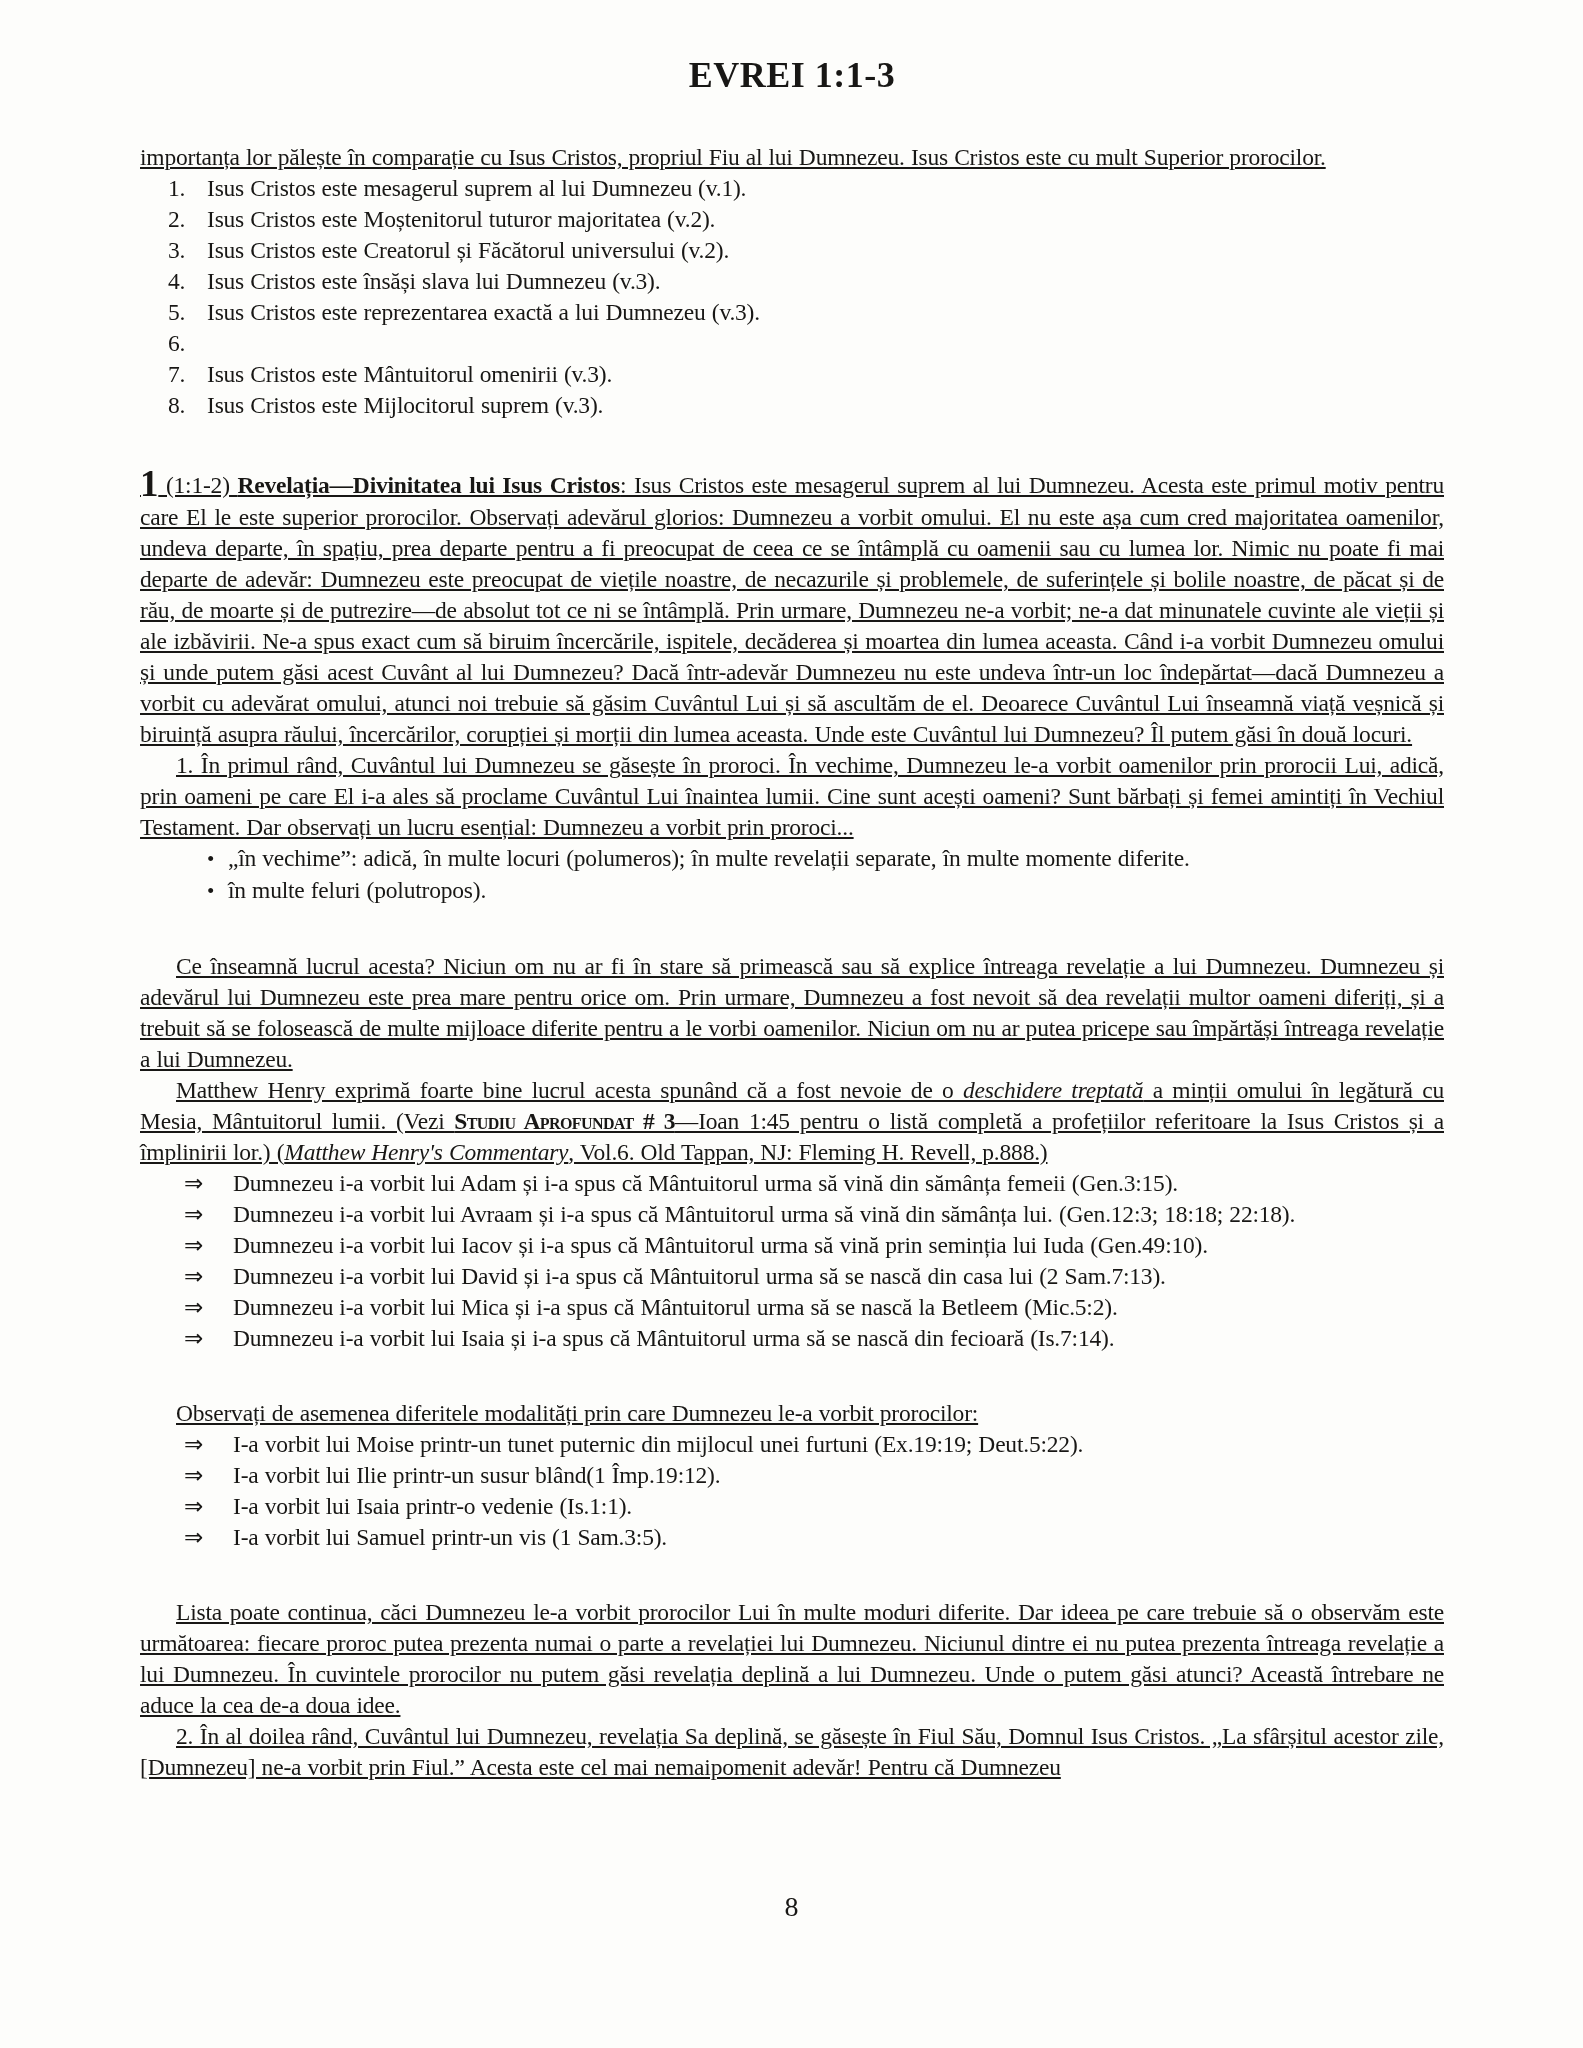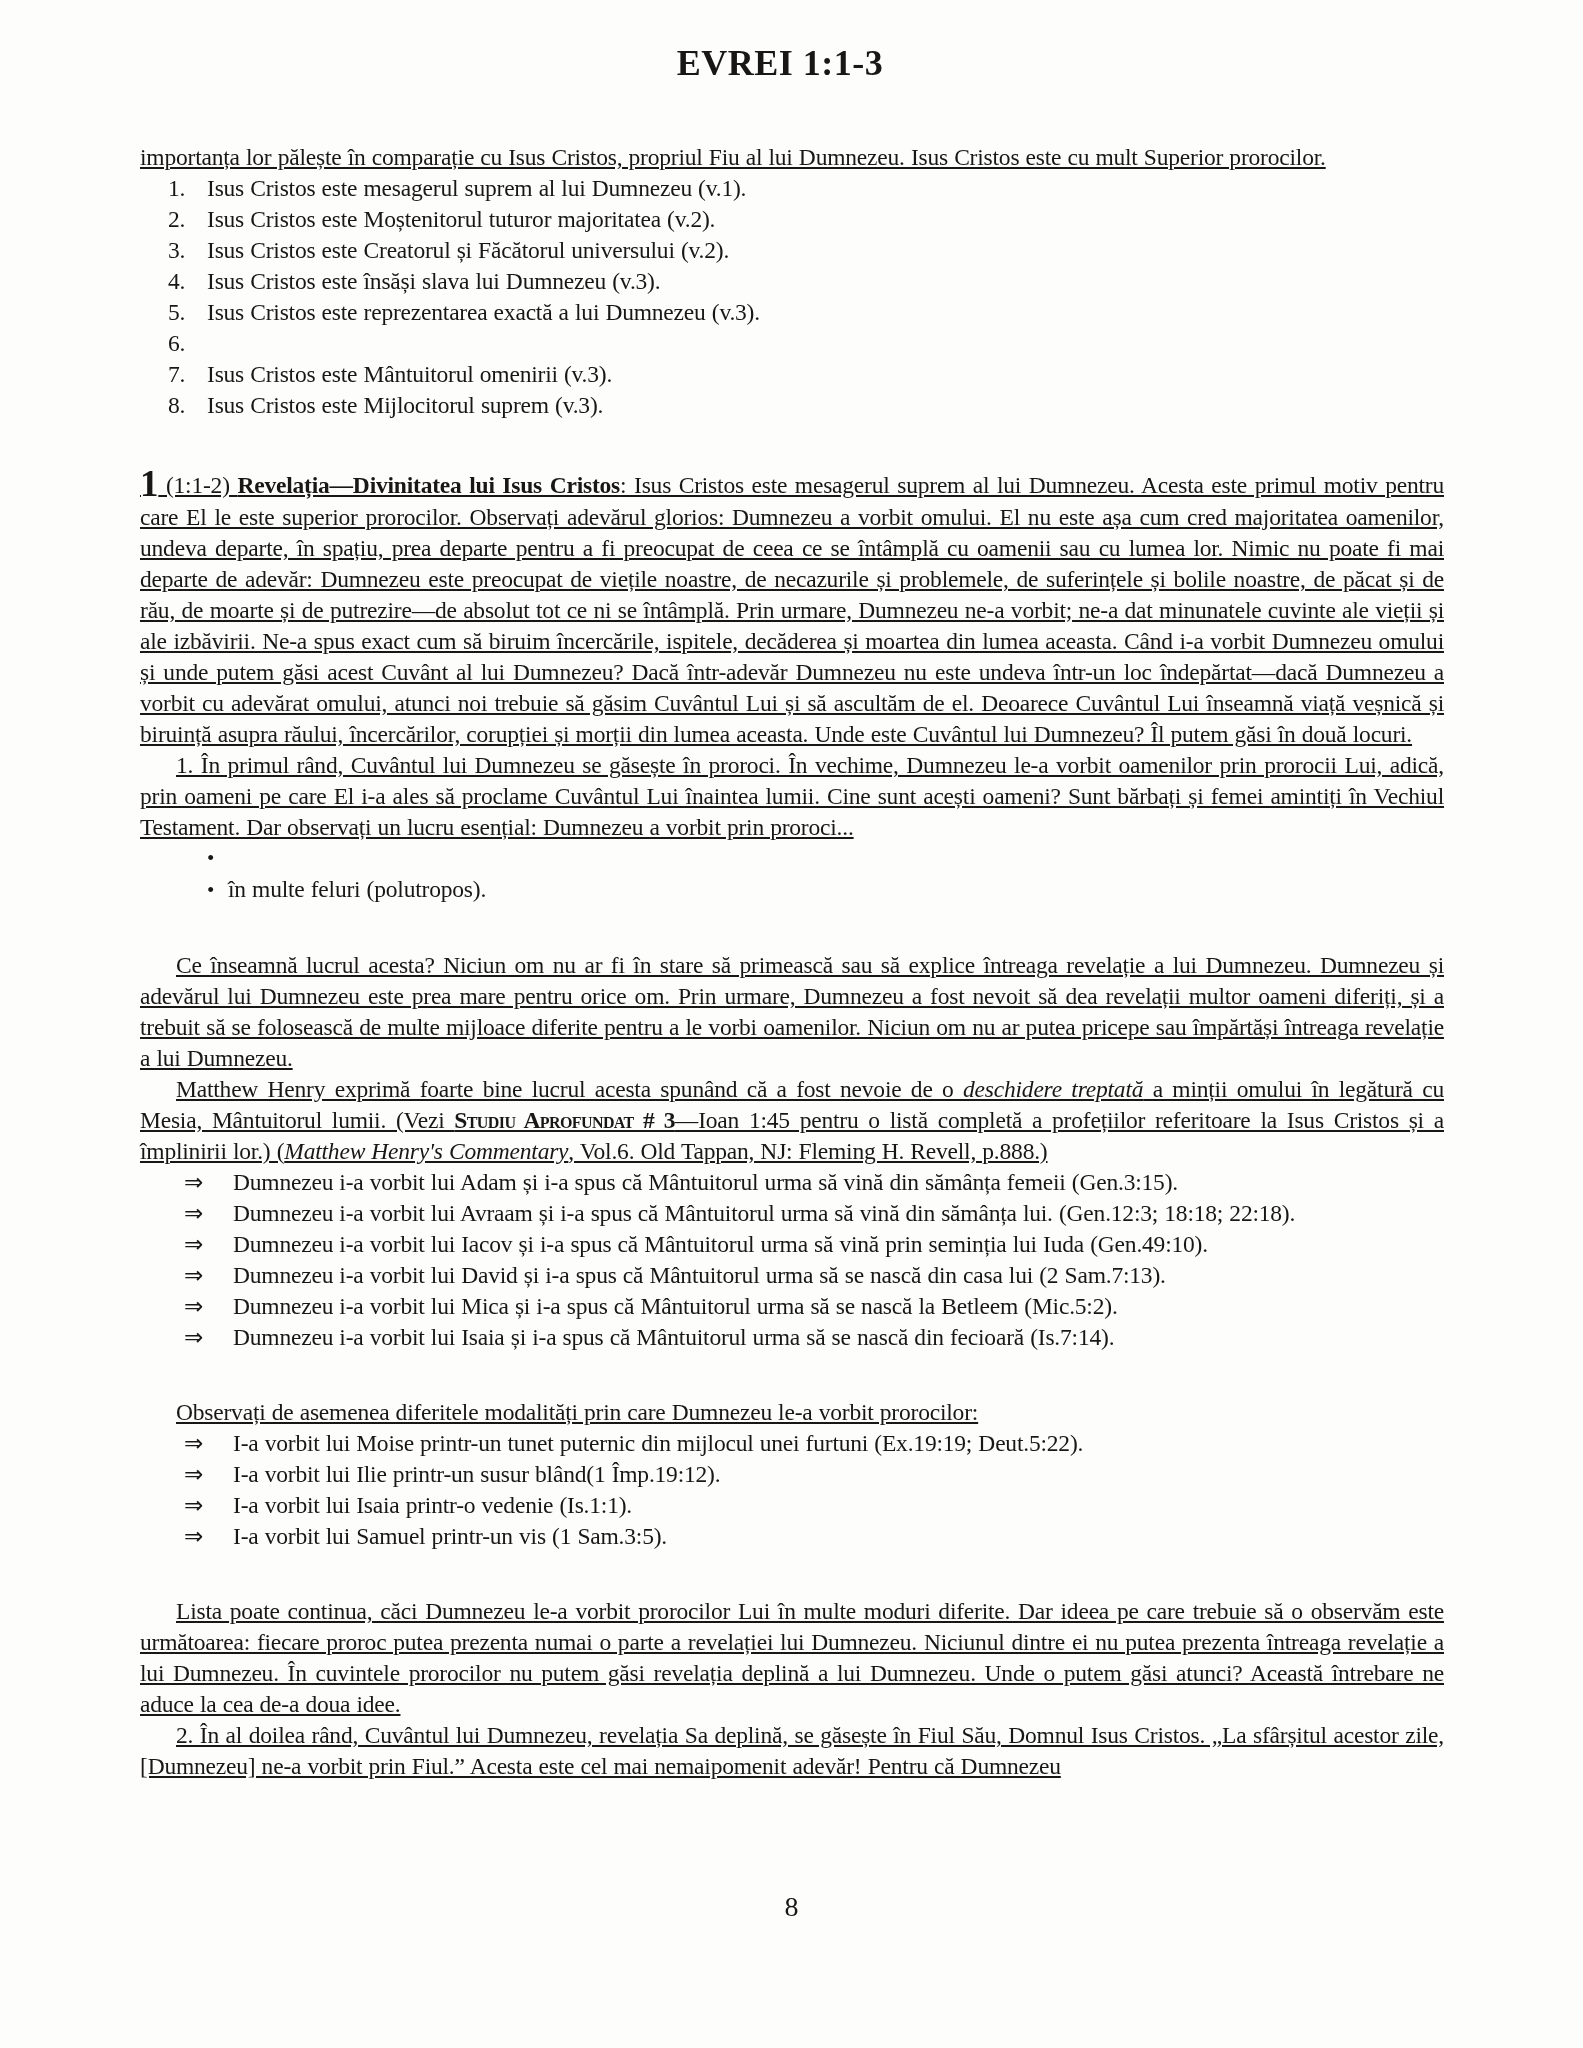--- a/index.html
+++ b/index.html
@@ -12,21 +12,21 @@
     background: #fdfdfb;
     color: #181715;
     font-family: "Liberation Serif", "DejaVu Serif", serif;
     overflow: hidden;
   }
   .title {
     position: absolute;
     top: 42px;
     left: 0;
     width: 1560px;
-    margin: 0;
+    margin: 12px;
     text-align: center;
     font-size: 36px;
     font-weight: 700;
     letter-spacing: 0.5px;
   }
   .content {
     position: absolute;
     left: 140px;
     top: 142px;
     width: 1304px;
@@ -119,20 +119,21 @@
       </div>
     </div>
 
     <p class="para gap"><span class="bignum">1</span><span> (1:1-2) </span><b>Revelația—Divinitatea lui Isus Cristos</b><span>: Isus Cristos este mesagerul suprem al lui Dumnezeu. Acesta este primul motiv pentru care El le este superior prorocilor. Observați adevărul glorios: Dumnezeu a vorbit omului. El nu este așa cum cred majoritatea oamenilor, undeva departe, în spațiu, prea departe pentru a fi preocupat de ceea ce se întâmplă cu oamenii sau cu lumea lor. Nimic nu poate fi mai departe de adevăr: Dumnezeu este preocupat de viețile noastre, de necazurile și problemele, de suferințele și bolile noastre, de păcat și de rău, de moarte și de putrezire—de absolut tot ce ni se întâmplă. Prin urmare, Dumnezeu ne-a vorbit; ne-a dat minunatele cuvinte ale vieții și ale izbăvirii. Ne-a spus exact cum să biruim încercările, ispitele, decăderea și moartea din lumea aceasta. Când i-a vorbit Dumnezeu omului și unde putem găsi acest Cuvânt al lui Dumnezeu? Dacă într-adevăr Dumnezeu nu este undeva într-un loc înde­părtat—dacă Dumnezeu a vorbit cu adevărat omului, atunci noi trebuie să găsim Cuvântul Lui și să ascultăm de el. Deoa­rece Cuvântul Lui înseamnă viață veșnică și biruință asupra răului, încercărilor, corupției și morții din lumea aceasta. Unde este Cuvântul lui Dumnezeu? Îl putem găsi în două locuri.</span></p>
 
     <p class="para indent">1. În primul rând, Cuvântul lui Dumnezeu se găsește în proroci. În vechime, Dumnezeu le-a vorbit oamenilor prin prorocii Lui, adică, prin oameni pe care El i-a ales să proclame Cuvântul Lui înaintea lumii. Cine sunt acești oameni? Sunt bărbați și femei amintiți în Vechiul Testament. Dar observați un lucru esențial: Dumnezeu a vorbit prin proroci...</p>
 
     <div class="bullets">
       <div class="row">
         <span class="bul">•</span>
+        <span>„în vechime”: adică, în multe locuri (polumeros); în multe revelații separate, în multe momente diferite.</span>
       </div>
       <div class="row">
         <span class="bul">•</span>
         <span>în multe feluri (polutropos).</span>
       </div>
     </div>
 
     <p class="para indent gap">Ce înseamnă lucrul acesta? Niciun om nu ar fi în stare să primească sau să explice întreaga revelație a lui Dumnezeu. Dumnezeu și adevărul lui Dumnezeu este prea mare pentru orice om. Prin urmare, Dumnezeu a fost nevoit să dea reve­lații multor oameni diferiți, și a trebuit să se folosească de multe mijloace diferite pentru a le vorbi oamenilor. Niciun om nu ar putea pricepe sau împărtăși întreaga revelație a lui Dumnezeu.</p>
 
     <p class="para indent"><span>Matthew Henry exprimă foarte bine lucrul acesta spunând că a fost nevoie de o </span><i>deschidere treptată</i><span> a minții omului în legătură cu Mesia, Mântuitorul lumii. (Vezi </span><span class="sc">Studiu Aprofundat # 3</span><span>—Ioan 1:45 pentru o listă completă a profețiilor refe­ritoare la Isus Cristos și a împlinirii lor.) (</span><i>Matthew Henry's Commentary</i><span>, Vol.6. Old Tappan, NJ: Fleming H. Revell, p.888.)</span></p>

